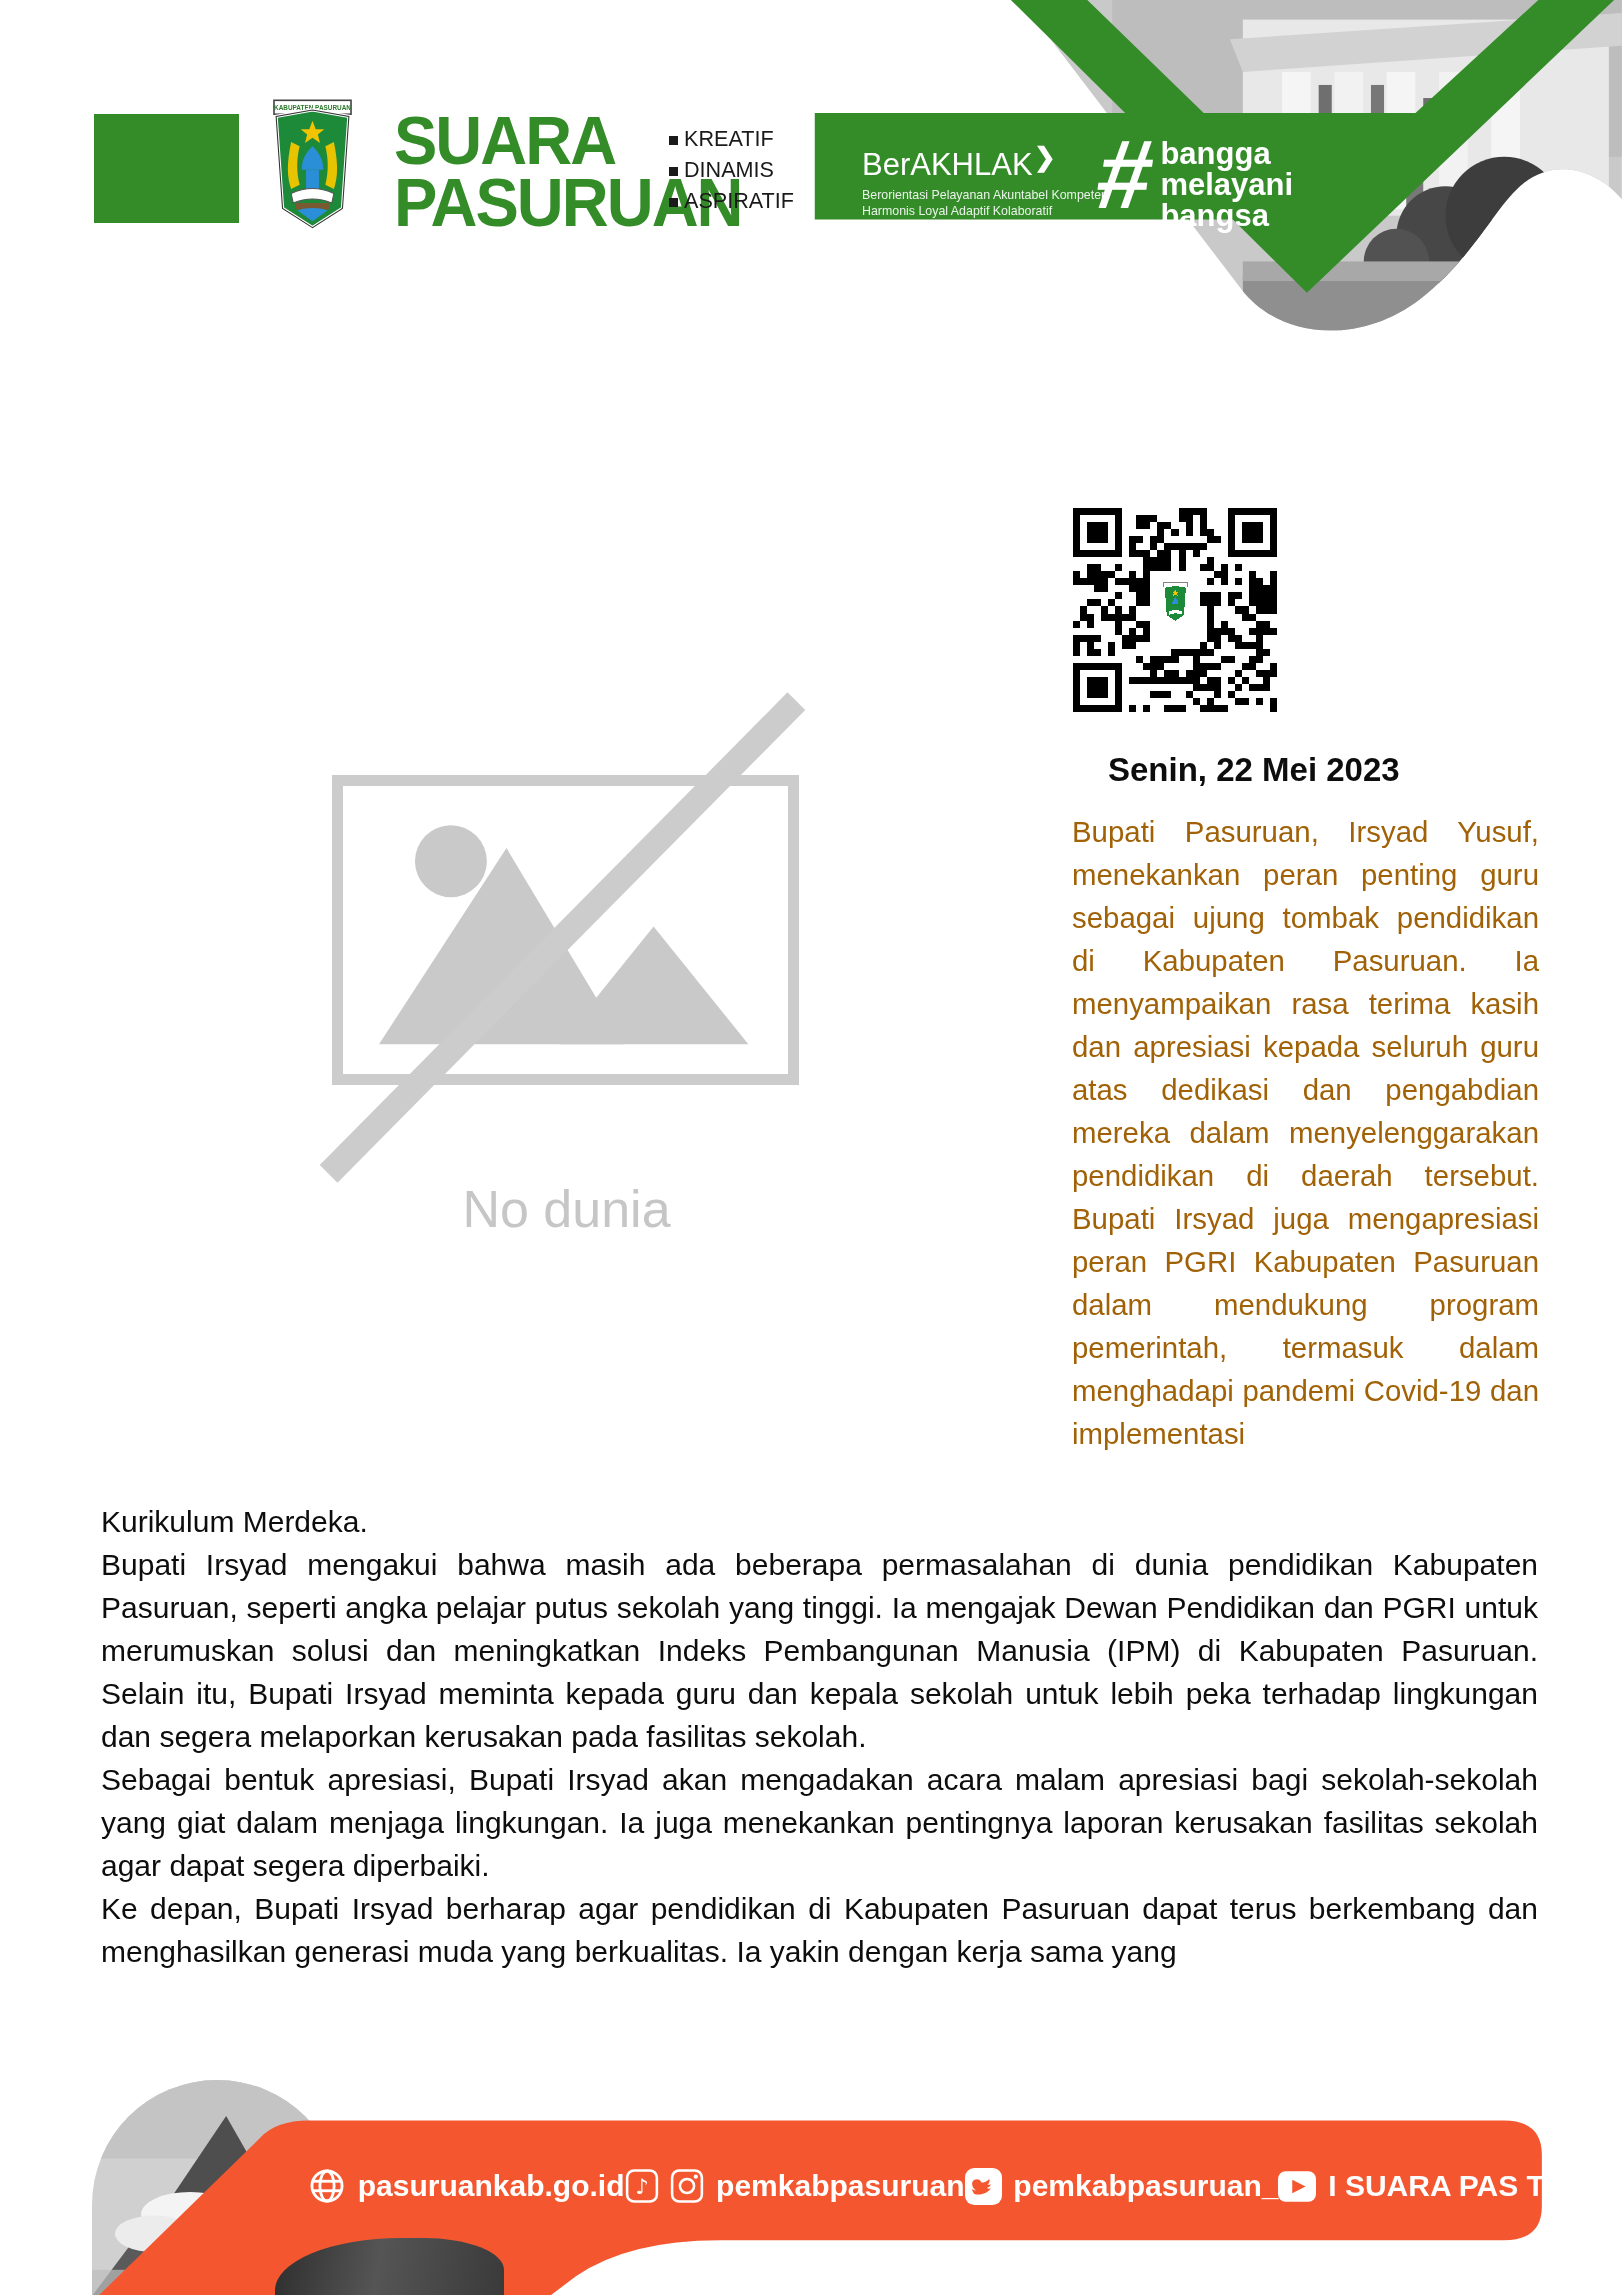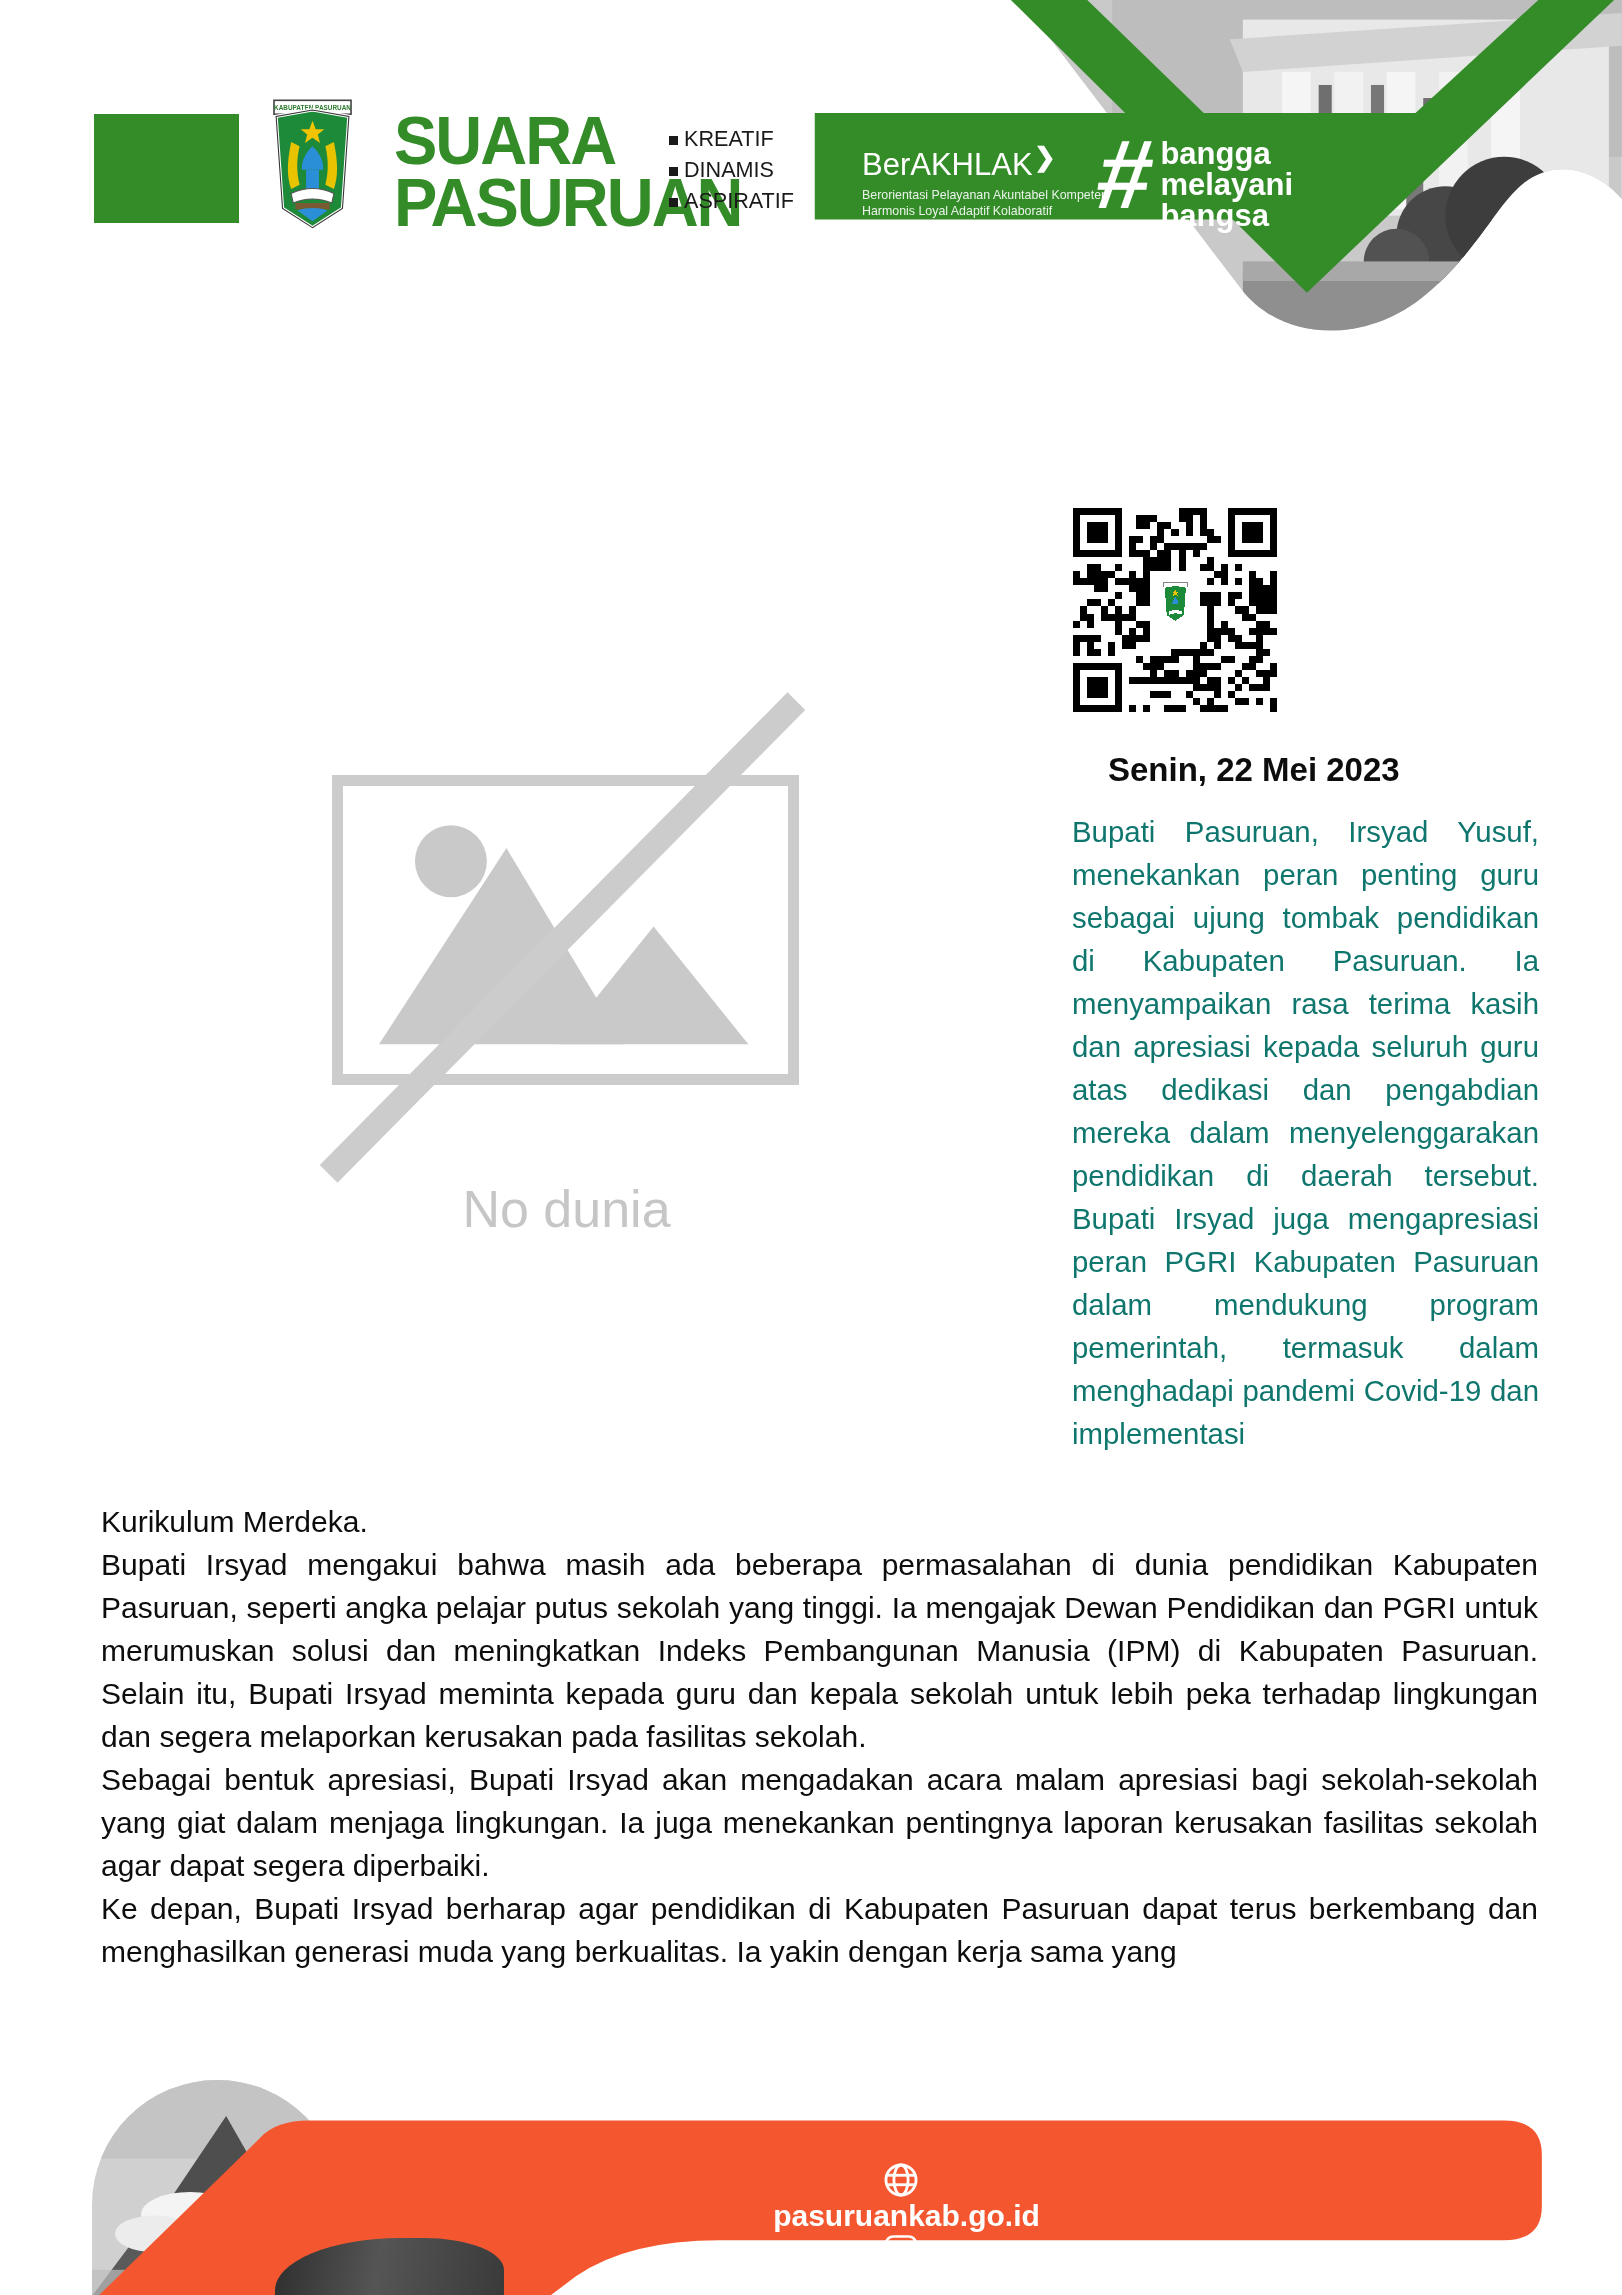--- a/index.html
+++ b/index.html
@@ -28,39 +28,39 @@
   #berakhlak .sub{font-size:12.4px;line-height:16.4px;margin-top:3.9px;color:#eaf4ea;}
   #bangga{left:1098px;top:135px;color:#fff;z-index:6;}
   #bangga .hash{font-size:98px;font-weight:bold;float:left;line-height:79px;transform:skewX(-8deg);}
   #bangga .words{float:left;margin-left:7.9px;font-size:31px;font-weight:bold;line-height:31px;margin-top:2.6px;letter-spacing:0px;}
 
   
   #title{left:101px;top:355px;width:1420px;text-align:center;color:#0d0d0d;
          font-size:44px;font-weight:bold;line-height:65px;}
   #qr{left:1073px;top:508px;width:204px;height:204px;background:#fff;}
   #date{left:1072px;top:751px;font-size:33px;font-weight:bold;color:#0d0d0d;margin-left:36px;}
-  #rightcol{left:1072px;top:810px;width:467px;font-size:29.4px;line-height:43px;color:#0f766e;
+  #rightcol{left:1072px;top:810px;width:467px;font-size:29.4px;line-height:43px;color:#a16207;
             text-align:justify;text-align-last:justify;}
   #body{left:101px;top:1500px;width:1437px;font-size:30px;line-height:43px;color:#0d0d0d;}
   #body p{margin:0;text-align:justify;}
 
   
   #noimg-frame{left:332px;top:775px;width:467px;height:310px;border:11px solid #cccccc;box-sizing:border-box;}
   #noimg-slash{left:230px;top:925px;width:665px;height:25px;background:#cccccc;
                transform:rotate(-45.3deg);}
   #noimg-label{left:249px;top:1179px;width:635px;text-align:center;font-size:52px;color:#c6c6c6;}
 
   
   #arch{left:92px;top:2080px;width:250px;height:216px;border-radius:125px 125px 0 0;overflow:hidden;z-index:1;}
   #footer-svg{left:0;top:2080px;z-index:2;}
   #darkstrip{left:275px;top:2238px;width:229px;height:58px;z-index:3;
              background:linear-gradient(100deg,#2e2e2e 0%,#555 45%,#3a3a3a 100%);
              border-radius:55% 35% 0 0 / 90% 55% 0 0;}
   #footer-bar{left:308px;top:2161px;width:1197px;height:50px;z-index:4;color:#ffffff;
-              display:flex;align-items:center;font-size:30px;font-weight:bold;flex-direction:column;}
+              display:flex;align-items:center;font-size:30px;font-weight:bold;}
   #footer-bar .icon{flex:0 0 auto;margin-right:11.8px;display:flex;align-items:center;}
   #footer-bar .gap{flex:1 1 auto;}
   #footer-bar .lbl{white-space:nowrap;}
 </style>
 </head>
 <body>
 
 <div id="page">
 
   <svg class="abs" style="left:0;top:0;z-index:5;" width="1623" height="366" viewBox="0 0 2480 560">

